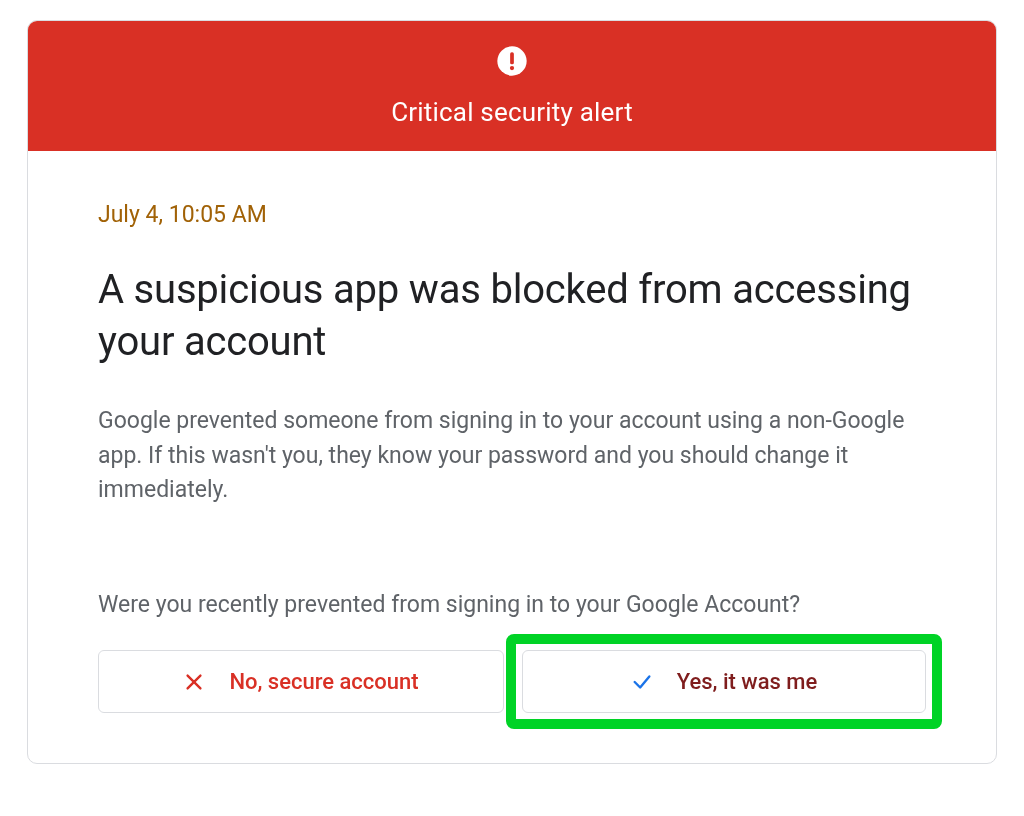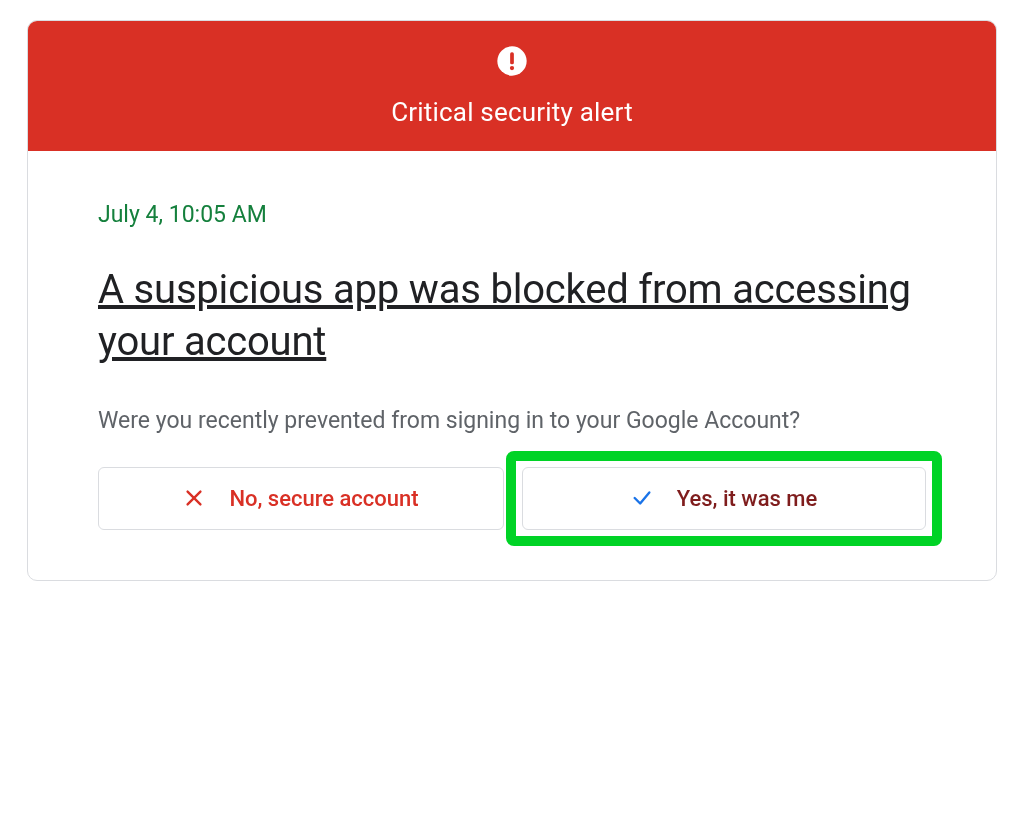--- a/index.html
+++ b/index.html
@@ -38,32 +38,31 @@
     }
     .alert-title {
       font-size: 26px;
       font-weight: 400;
       letter-spacing: 0.2px;
     }
     .card-body {
       padding: 50px 70px 50px 70px;
     }
     .timestamp {
-      color: #15803d;
+      color: #a16207;
       font-size: 23px;
       margin-bottom: 36px;
     }
     .headline {
       color: #202124;
       font-size: 40px;
       font-weight: 400;
       line-height: 1.3;
       margin-bottom: 36px;
       letter-spacing: -0.2px;
-      text-decoration: underline;
     }
     .body-text {
       color: #5f6368;
       font-size: 23px;
       line-height: 1.5;
       margin-bottom: 80px;
     }
     .question {
       color: #5f6368;
       font-size: 23px;
@@ -125,20 +124,21 @@
         <rect x="10.6" y="5.5" width="2.8" height="9" rx="1.2" fill="#d93025"></rect>
         <circle cx="12" cy="17.3" r="1.6" fill="#d93025"></circle>
       </svg>
     </span>
     <span class="alert-title">Critical security alert</span>
   </div>
 
   <div class="card-body">
     <div class="timestamp">July 4, 10:05 AM</div>
     <h1 class="headline">A suspicious app was blocked from accessing your account</h1>
+    <p class="body-text">Google prevented someone from signing in to your account using a non-Google app. If this wasn't you, they know your password and you should change it immediately.</p>
     <p class="question">Were you recently prevented from signing in to your Google Account?</p>
 
     <div class="button-row">
       <button class="btn btn-no">
         <span class="btn-icon">
           <svg viewBox="0 0 24 24" width="22" height="22">
             <path d="M5 5 L19 19 M19 5 L5 19" stroke="#d93025" stroke-width="2.6" stroke-linecap="round" fill="none"></path>
           </svg>
         </span>
         <span>No, secure account</span>

